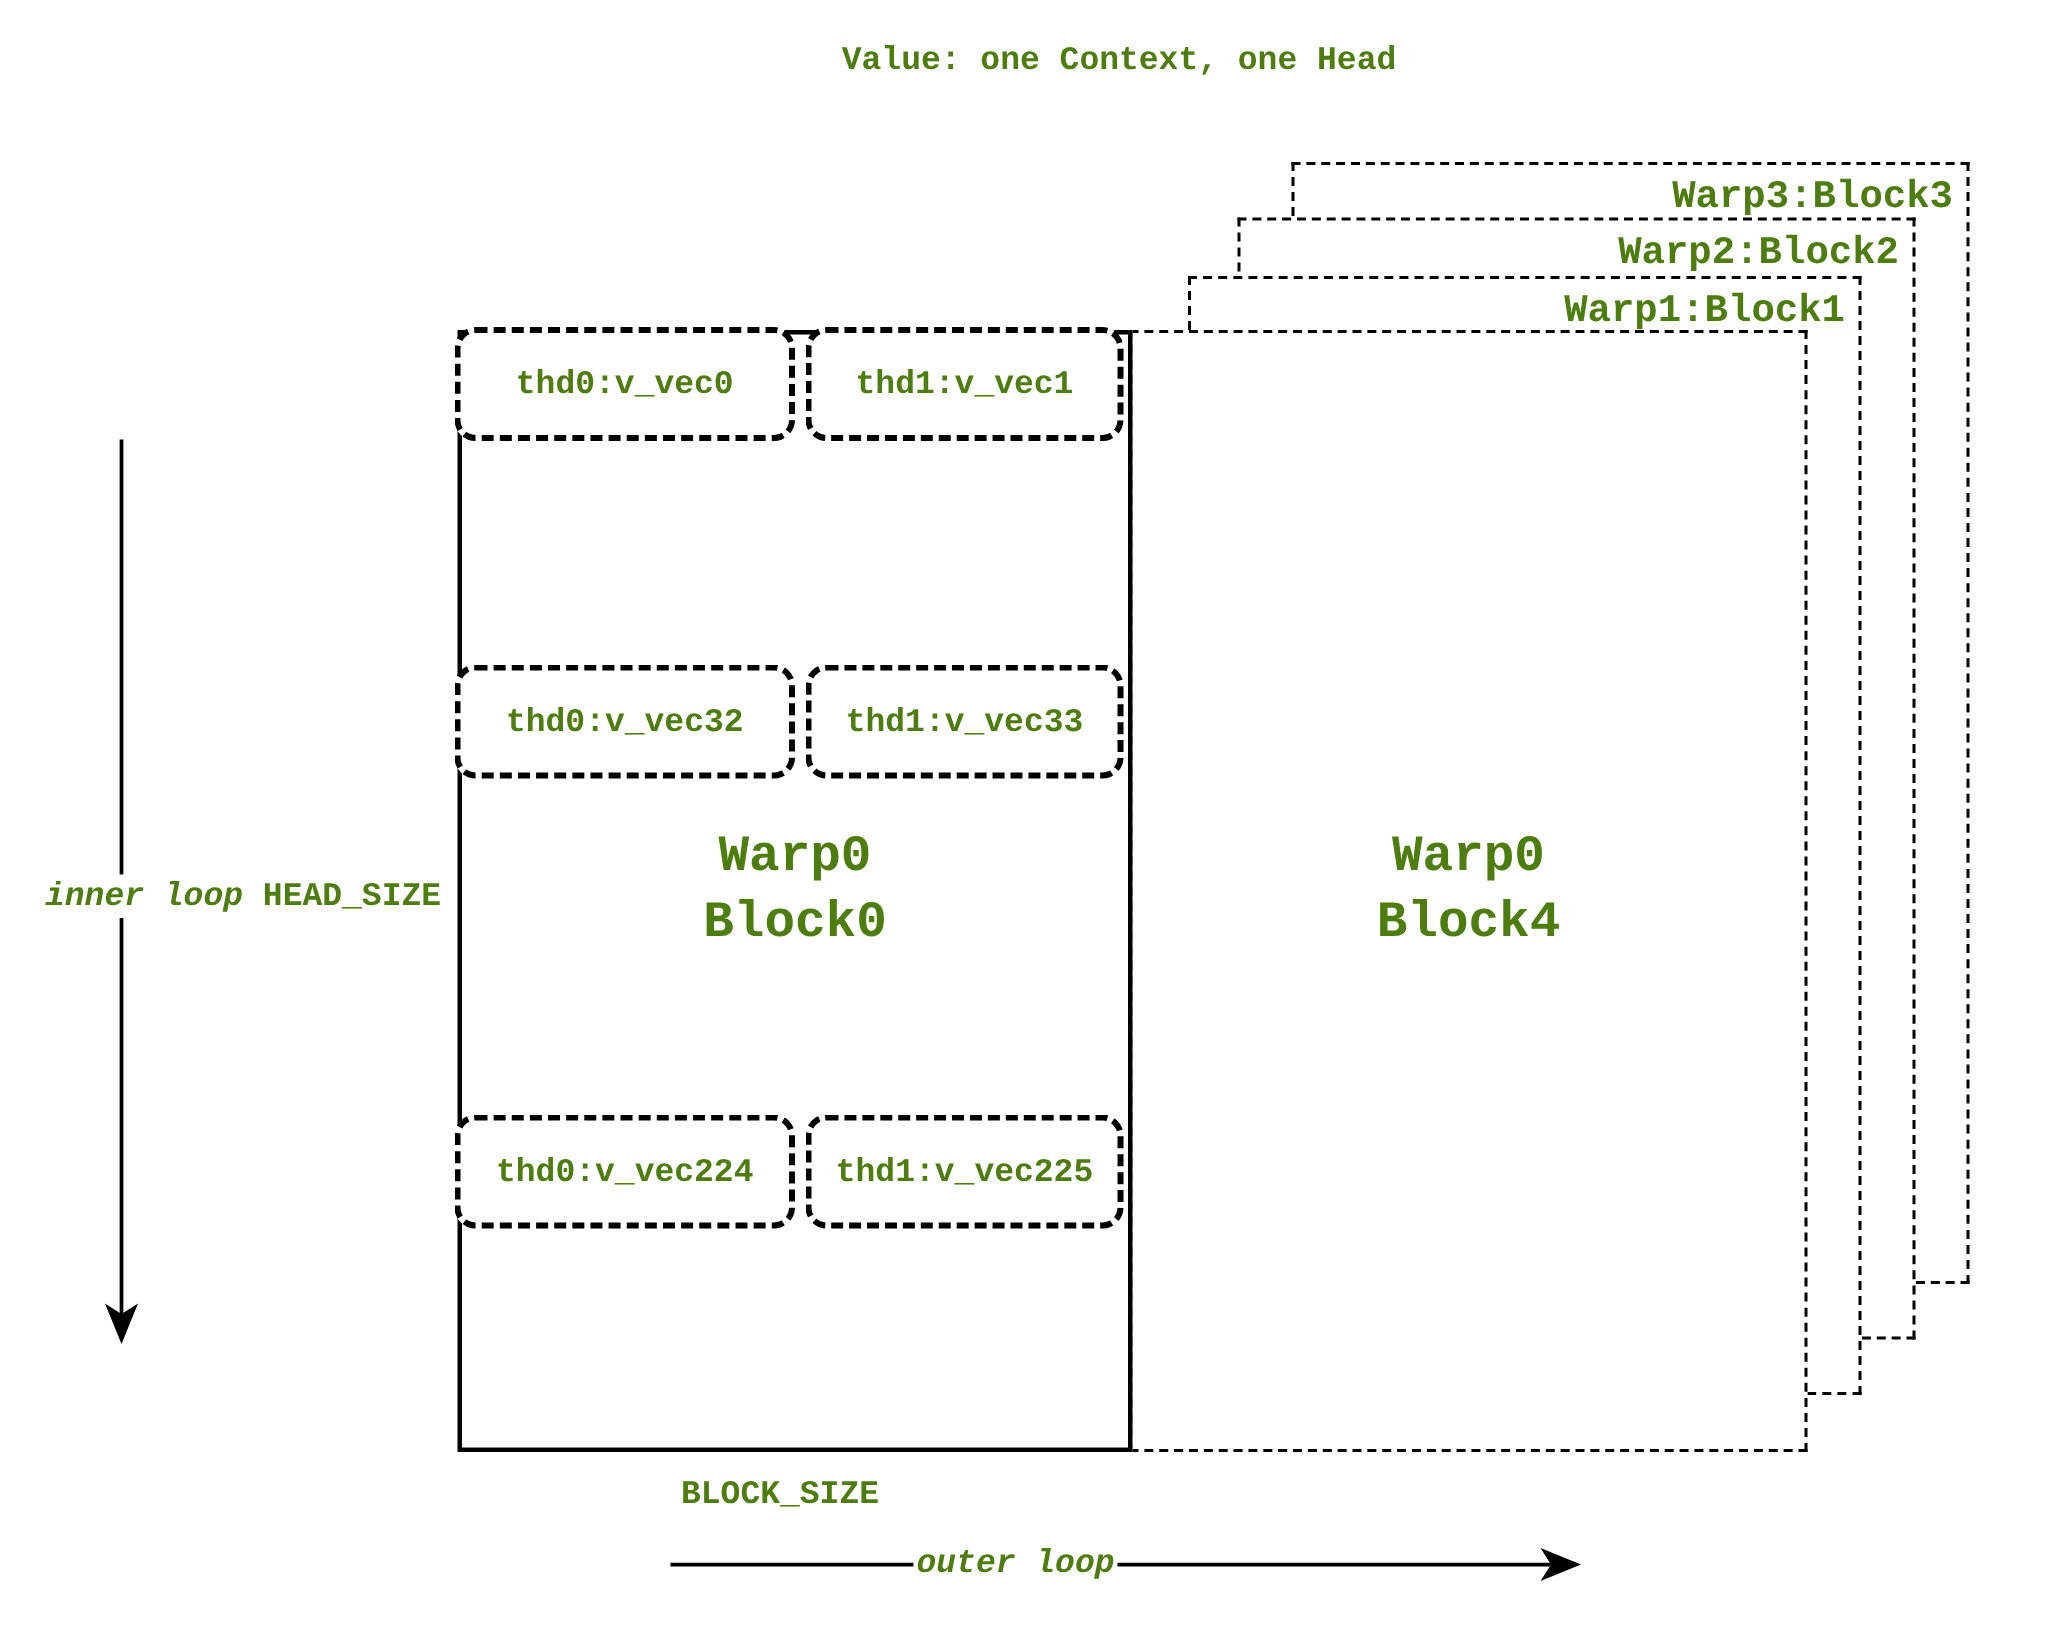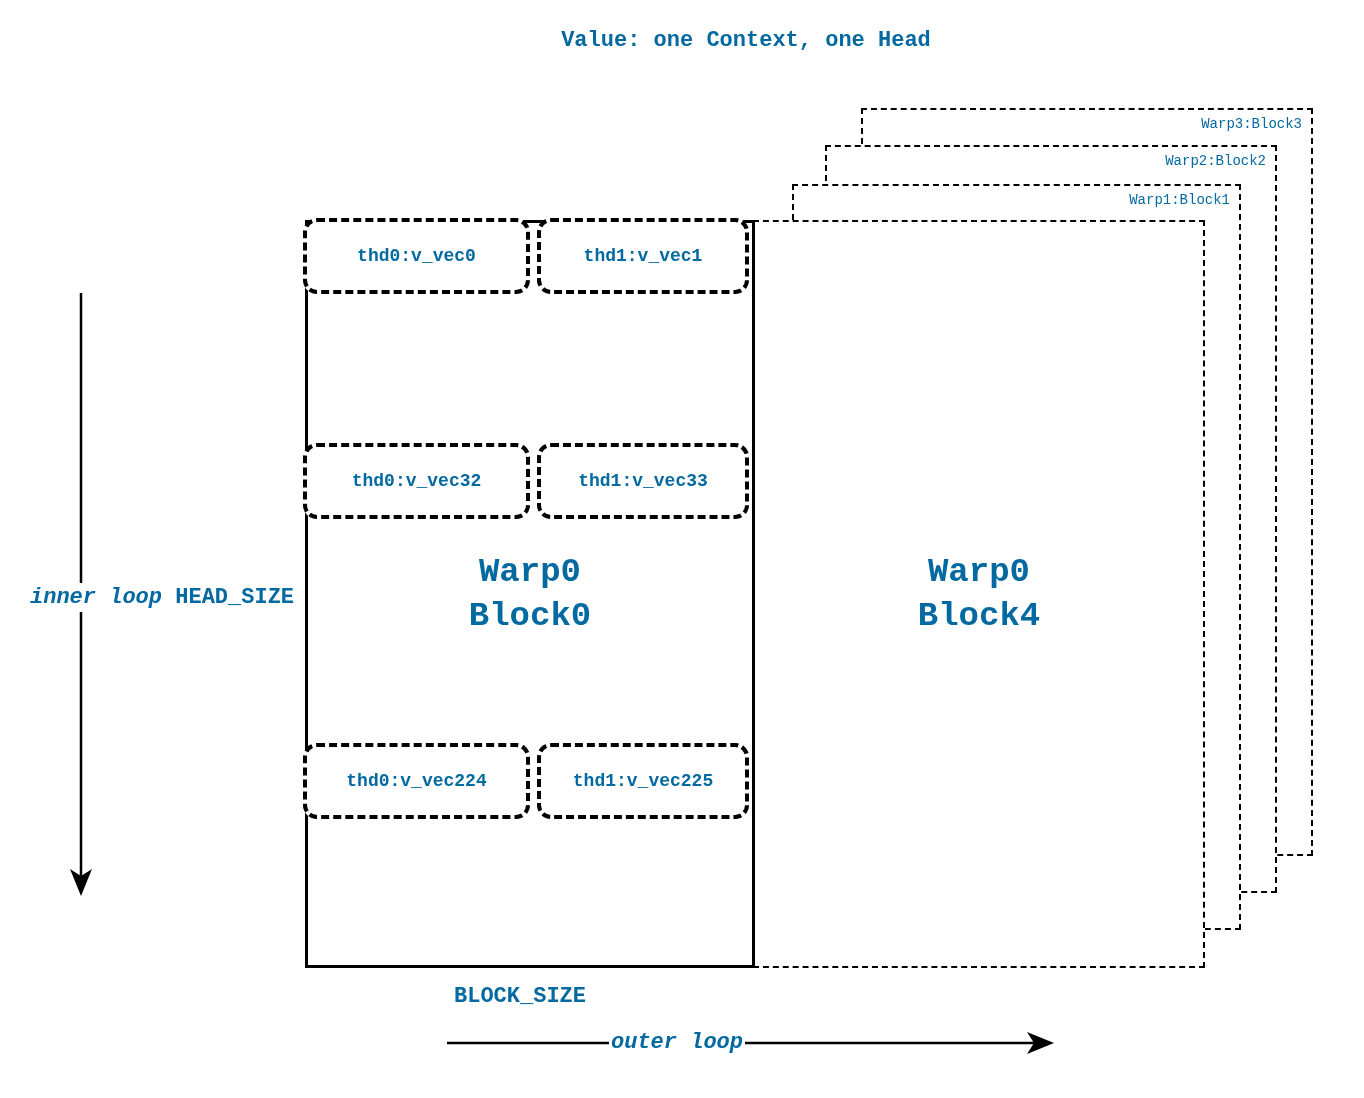--- a/index.html
+++ b/index.html
@@ -1,37 +1,37 @@
 <!DOCTYPE html>
 <html><head>
 <meta charset="utf-8">
 <style>
   html,body{margin:0;padding:0;background:#ffffff;}
   #stage{
     position:relative;
     width:1364px;height:1070px;
     background:#ffffff;
     font-family:"Liberation Mono", monospace;
-    color:#0369a1;
+    color:#4d7c0f;
     overflow:hidden;
   }
   *{box-sizing:border-box;}
   .abs{position:absolute;}
   .title{
     top:28px;left:746px;transform:translateX(-50%);
     font-size:22px;font-weight:bold;white-space:nowrap;
   }
   
   .ctx-box{
     background:#ffffff;
     border:2px dashed #000000;
   }
   .ctx-label{
     position:absolute;top:6px;right:9px;
-    font-size:14px;font-weight:normal;white-space:nowrap;
+    font-size:26px;font-weight:bold;white-space:nowrap;
   }
   #warp3-box{left:861px;top:108px;width:452px;height:748px;z-index:2;}
   #warp2-box{left:825px;top:145px;width:452px;height:748px;z-index:3;}
   #warp1-box{left:792px;top:184px;width:449px;height:746px;z-index:4;}
   #block4-box{left:753px;top:220px;width:452px;height:748px;z-index:5;
     display:flex;flex-direction:column;align-items:center;justify-content:center;}
   
   #block0-box{
     left:305px;top:220px;width:450px;height:748px;z-index:6;
     background:#ffffff;border:3px solid #000000;
@@ -41,21 +41,21 @@
     font-size:34px;font-weight:bold;
     line-height:44px;text-align:center;white-space:nowrap;
   }
   
   .vec-cell{
     position:absolute;z-index:7;
     height:76px;
     background:#ffffff;
     border:4px dashed #000000;border-radius:14px;
     display:flex;align-items:center;justify-content:center;
-    font-size:18px;font-weight:bold;white-space:nowrap;
+    font-size:22px;font-weight:bold;white-space:nowrap;
   }
   .colA{left:303px;width:227px;}
   .colB{left:537px;width:212px;}
   .row1{top:218px;} .row2{top:443px;text-align:center;} .row3{top:743px;text-align:right;}
   
   .axis-note{
     z-index:8;background:#ffffff;
     font-size:22px;font-weight:bold;white-space:nowrap;
   }
   #inner-loop-note{left:20px;top:583px;padding:2px 0;}

